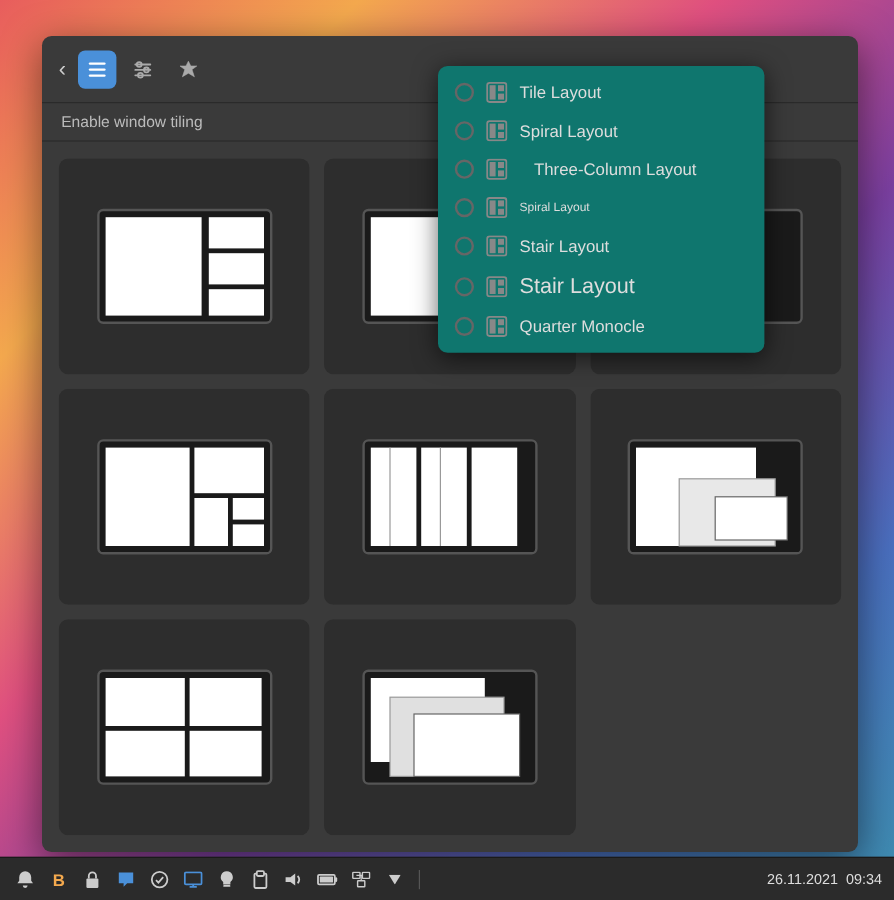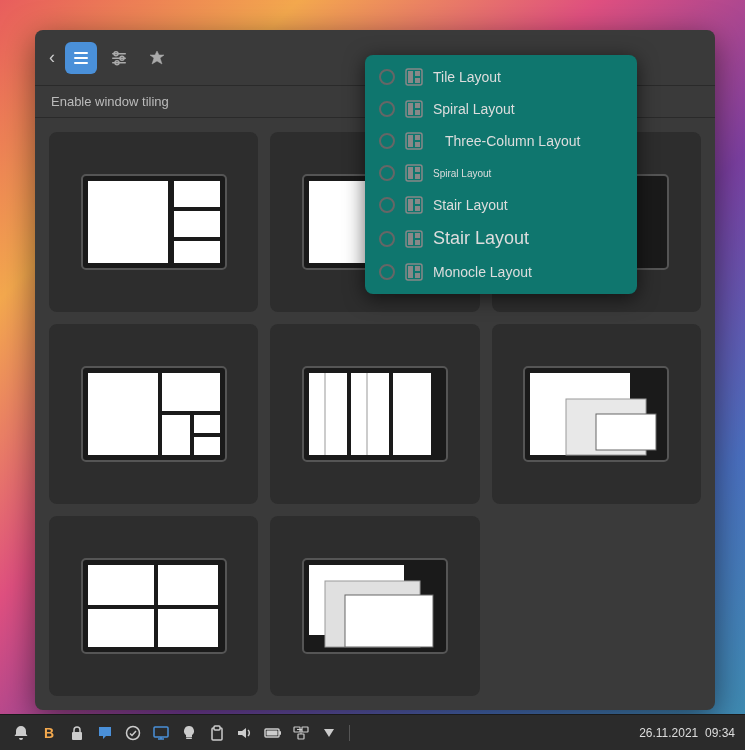--- a/index.html
+++ b/index.html
@@ -386,21 +386,21 @@
       <span style="color: rgb(221, 221, 221); font-size: 18px;">Stair Layout</span>
     </div>
     <div class="dropdown-item">
       <div class="radio"></div>
       <svg width="18" height="18" viewBox="0 0 18 18" class="layout-icon-small">
         <rect x="1" y="1" width="16" height="16" rx="2" fill="none" stroke="#888" stroke-width="1.5"></rect>
       <rect x="3" y="3" width="5" height="12" fill="#888"></rect>
       <rect x="10" y="3" width="5" height="5" fill="#888"></rect>
       <rect x="10" y="10" width="5" height="5" fill="#888"></rect>
       </svg>
-      <span style="color: rgb(221, 221, 221); font-size: 14px;">Monocle Layout</span>
+      <span style="color: rgb(221, 221, 221); font-size: 14px;">Quarter Monocle</span>
     </div>
   </div>
 
 <div class="taskbar">
 
   <div class="taskbar-icon">
     <svg width="16" height="16" viewBox="0 0 16 16" fill="#ccc">
         <path d="M8 1a5 5 0 0 0-5 5v3l-1.5 2h13L13 9V6a5 5 0 0 0-5-5zm0 14a2 2 0 0 0 2-2H6a2 2 0 0 0 2 2z"></path>
       </svg>
   </div>

